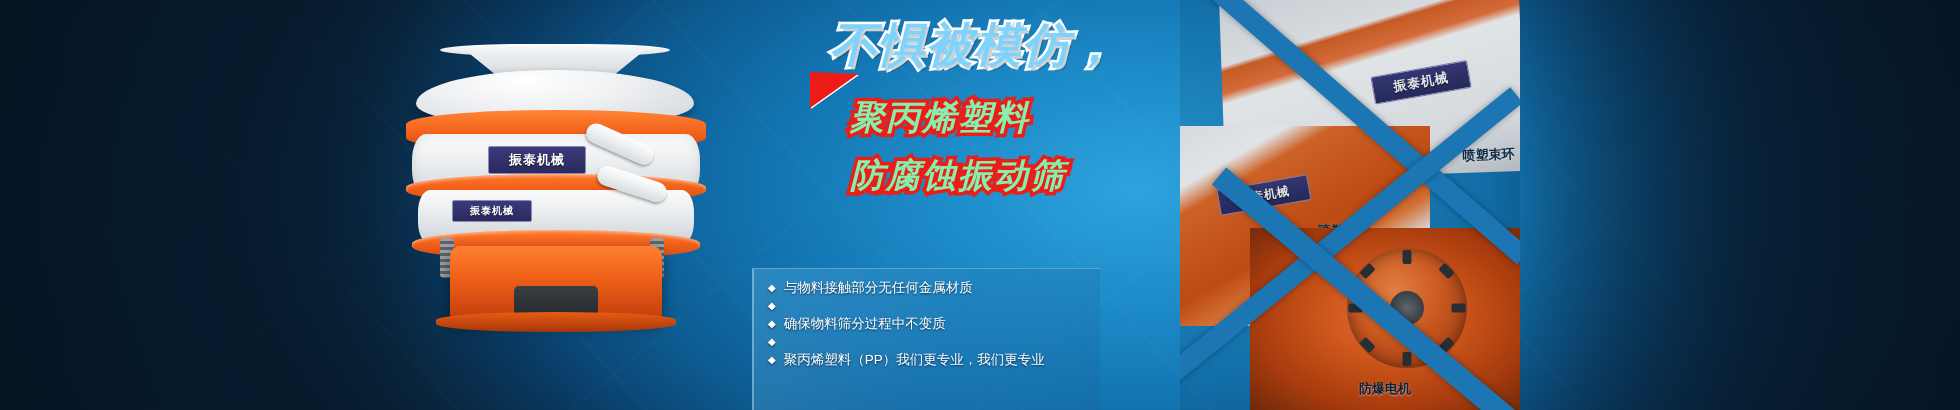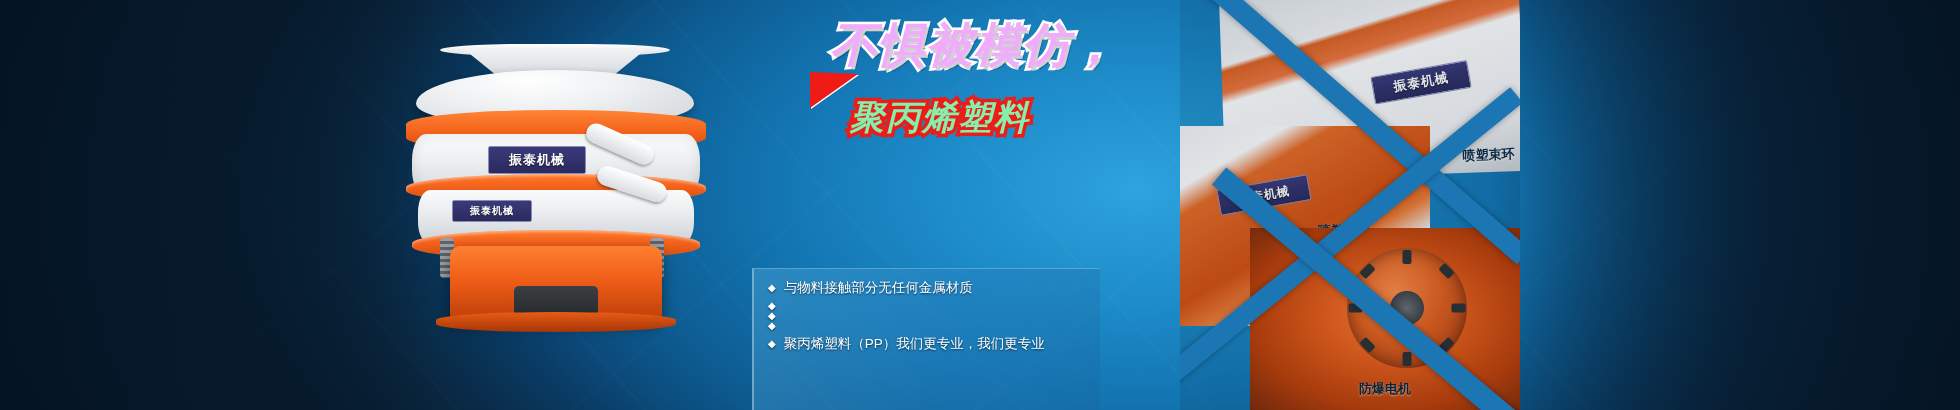--- a/index.html
+++ b/index.html
@@ -130,21 +130,21 @@
     display:flex;align-items:center;justify-content:center;
     color:#fff;font-weight:bold;letter-spacing:1px;
     text-shadow:0 1px 1px rgba(0,0,0,.7);
     overflow:hidden;
   }
 
   
   .headline{position:absolute;left:810px;top:14px;width:430px;}
   .hl-row{position:relative;white-space:nowrap;}
   .hl-big{
-    font-size:47px;font-weight:bold;color:#f0abfc;
+    font-size:47px;font-weight:bold;color:#7dd3fc;
     font-family:"DejaVu Sans","Liberation Sans",sans-serif;
     letter-spacing:1px;
     font-style:italic;
     -webkit-text-stroke:5px #ffffff;
     paint-order:stroke fill;
     text-shadow:3px 3px 0 rgba(0,0,0,.18);
   }
   .hl-line1{margin-left:20px;}
   .hl-line2{margin-left:58px;margin-top:-2px;}
   .hl-flag{
@@ -264,32 +264,34 @@
 
     <div class="m-base"></div>
     <div class="m-motor"></div>
     <div class="m-base-plate"></div>
   </div>
 
   <div class="headline">
     <div class="hl-row hl-line1 hl-big">不惧被模仿，</div>
     <div class="hl-flag"></div>
     <div class="subline s1">聚丙烯塑料</div>
+    <div class="subline s2">防腐蚀振动筛</div>
   </div>
 
   <div class="bullets">
     <div class="bullet">
       <span class="dia">◆</span>
       <span>与物料接触部分无任何金属材质</span>
     </div>
     <div class="bullet">
       <span class="dia">◆</span>
     </div>
     <div class="bullet">
       <span class="dia">◆</span>
+      <span>确保物料筛分过程中不变质</span>
     </div>
     <div class="bullet">
       <span class="dia">◆</span>
     </div>
     <div class="bullet">
       <span class="dia">◆</span>
       <span>聚丙烯塑料（PP）我们更专业，我们更专业</span>
     </div>
   </div>
 

